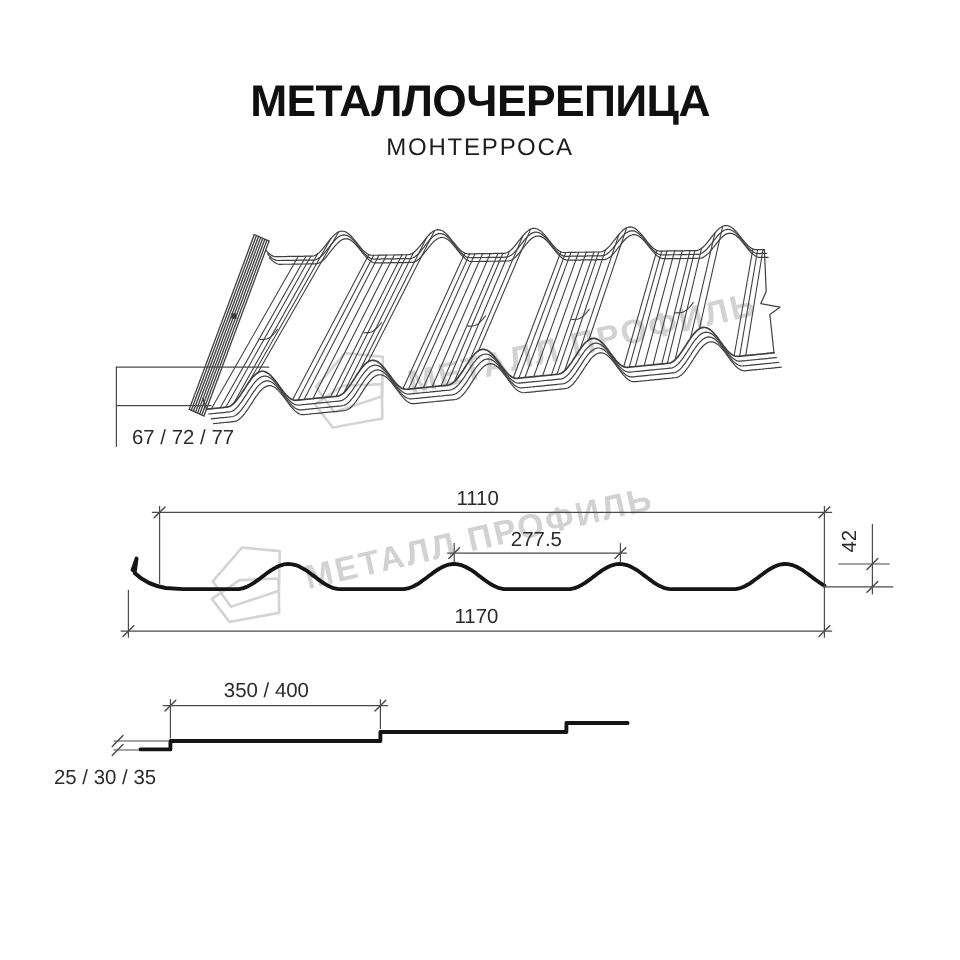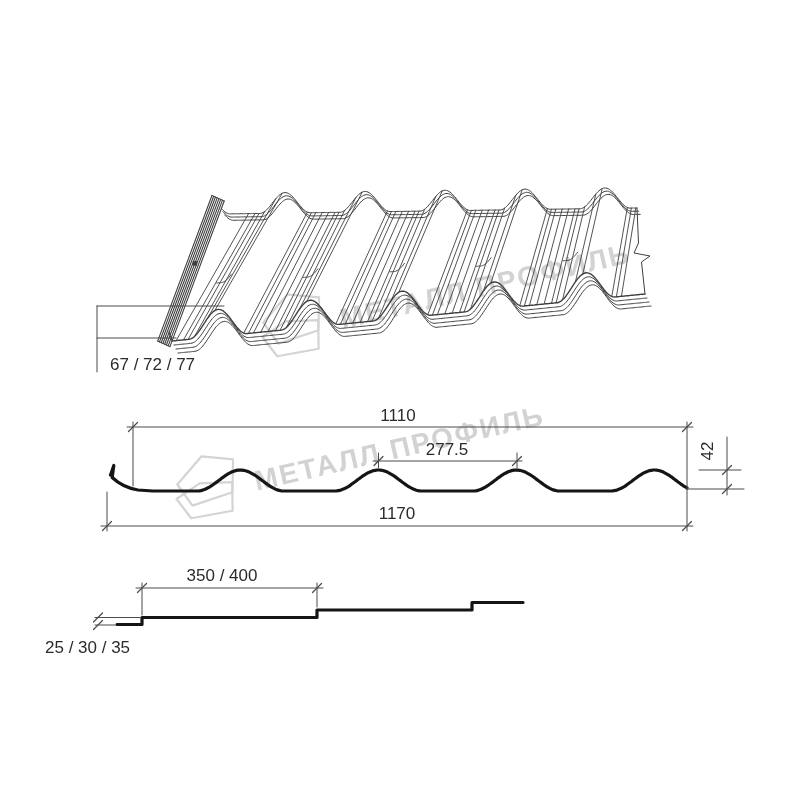--- a/index.html
+++ b/index.html
@@ -153,13 +153,15 @@
 
     <text class="dim-label" x="110" y="370">67 / 72 / 77</text>
     <text class="dim-label mid" x="398" y="421">1110</text>
     <text class="dim-label mid" x="447" y="455">277.5</text>
     <text class="dim-label mid" transform="translate(713,451) rotate(-90)">42</text>
     <text class="dim-label mid" x="397" y="519">1170</text>
     <text class="dim-label mid" x="222" y="581">350 / 400</text>
     <text class="dim-label" x="45" y="653">25 / 30 / 35</text>
   </svg>
 
+  <div class="title">МЕТАЛЛОЧЕРЕПИЦА</div>
+  <div class="subtitle">МОНТЕРРОСА</div>
 </div>
 
 </body></html>

